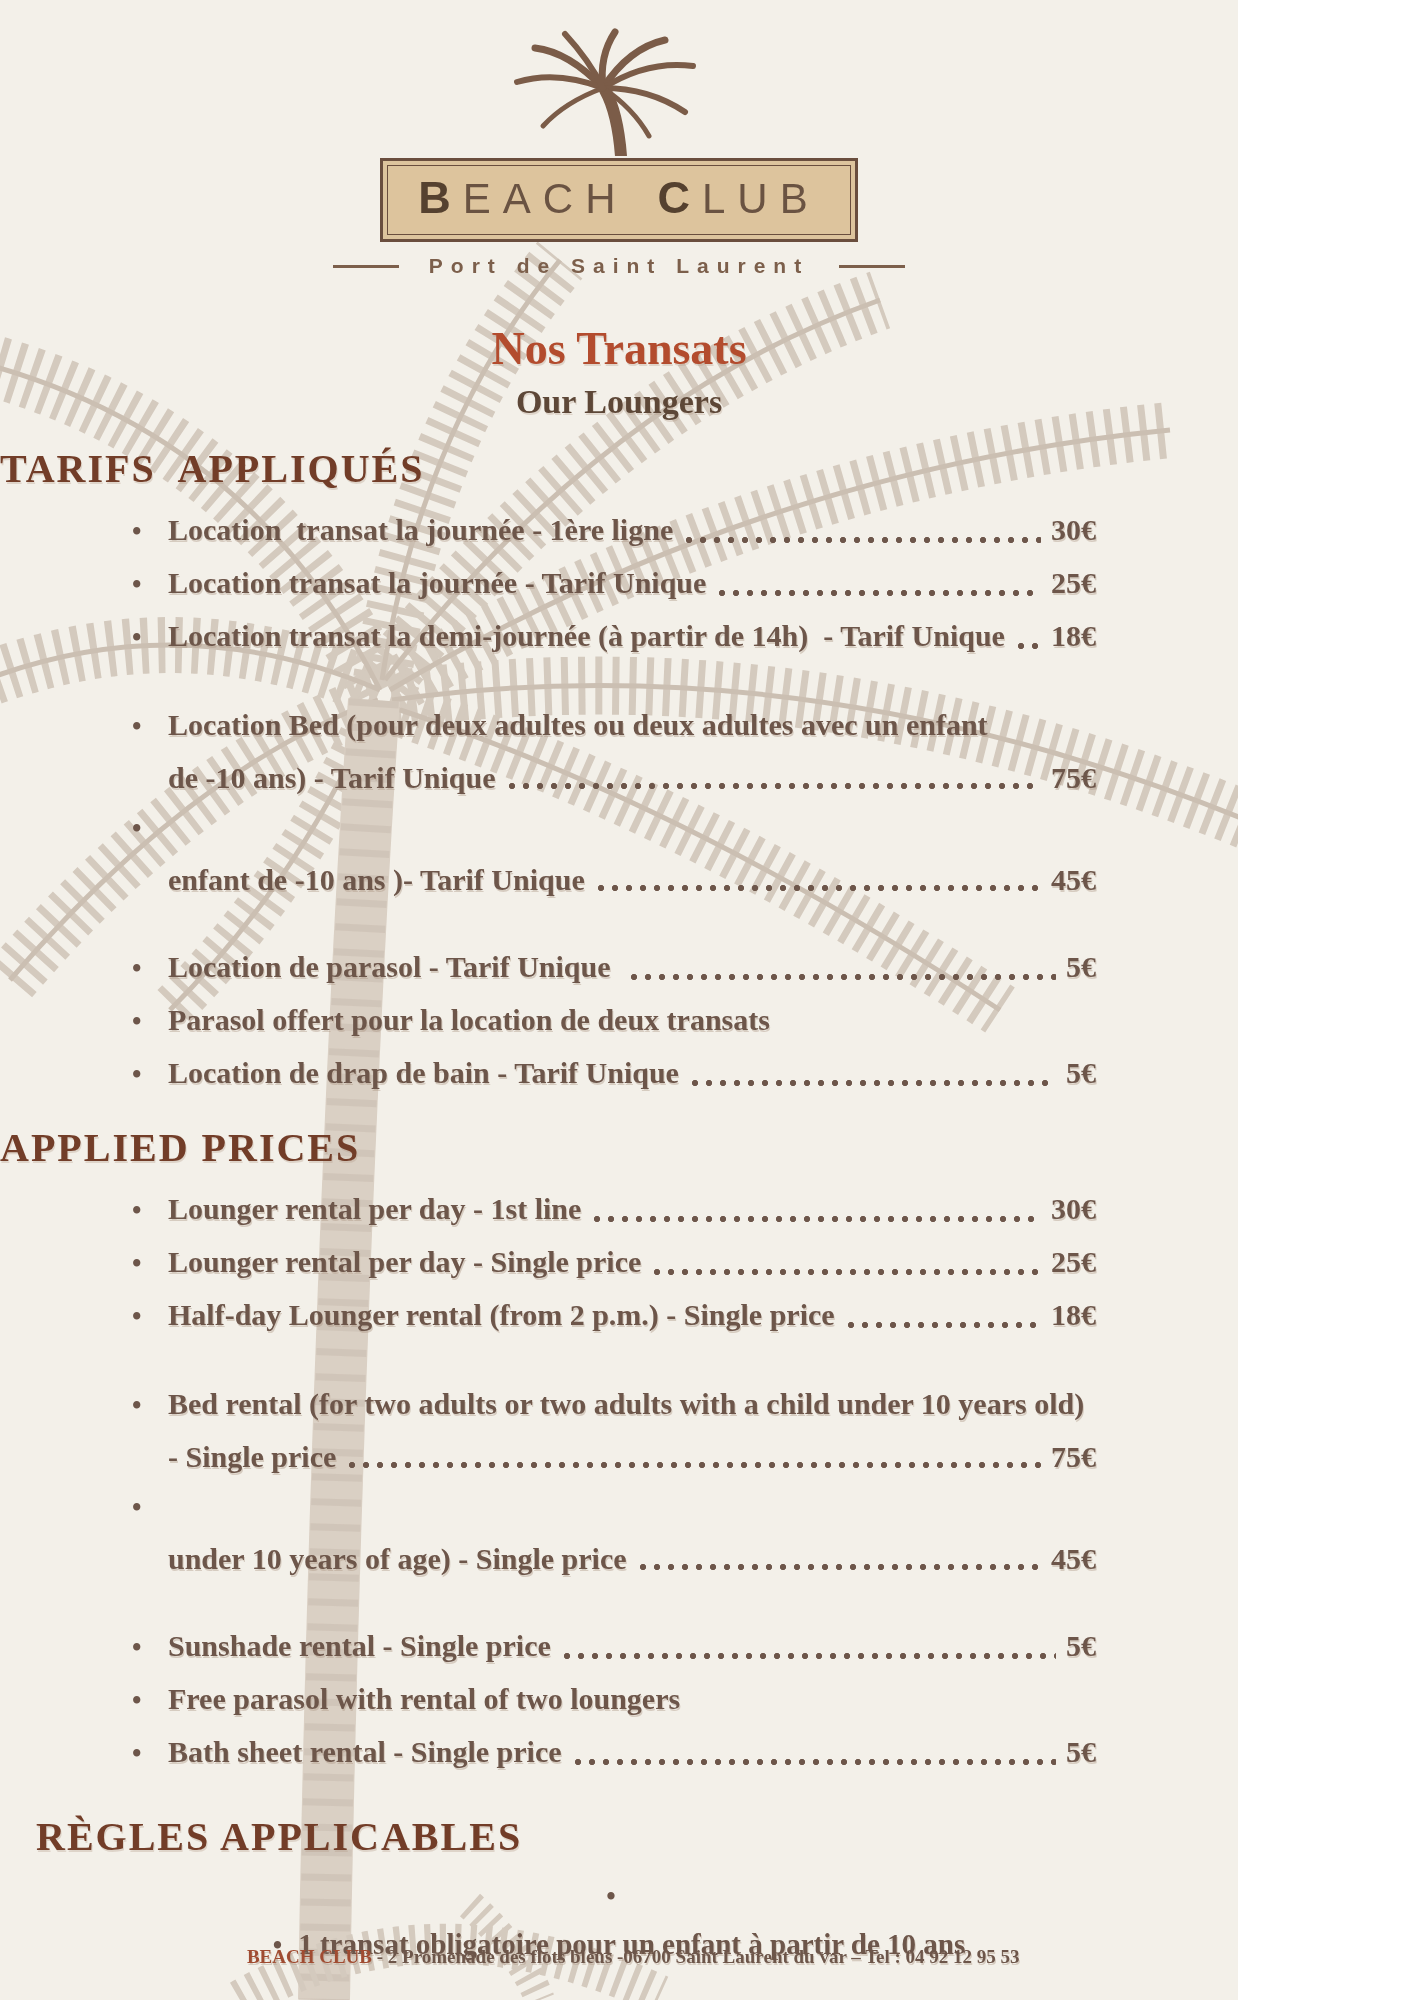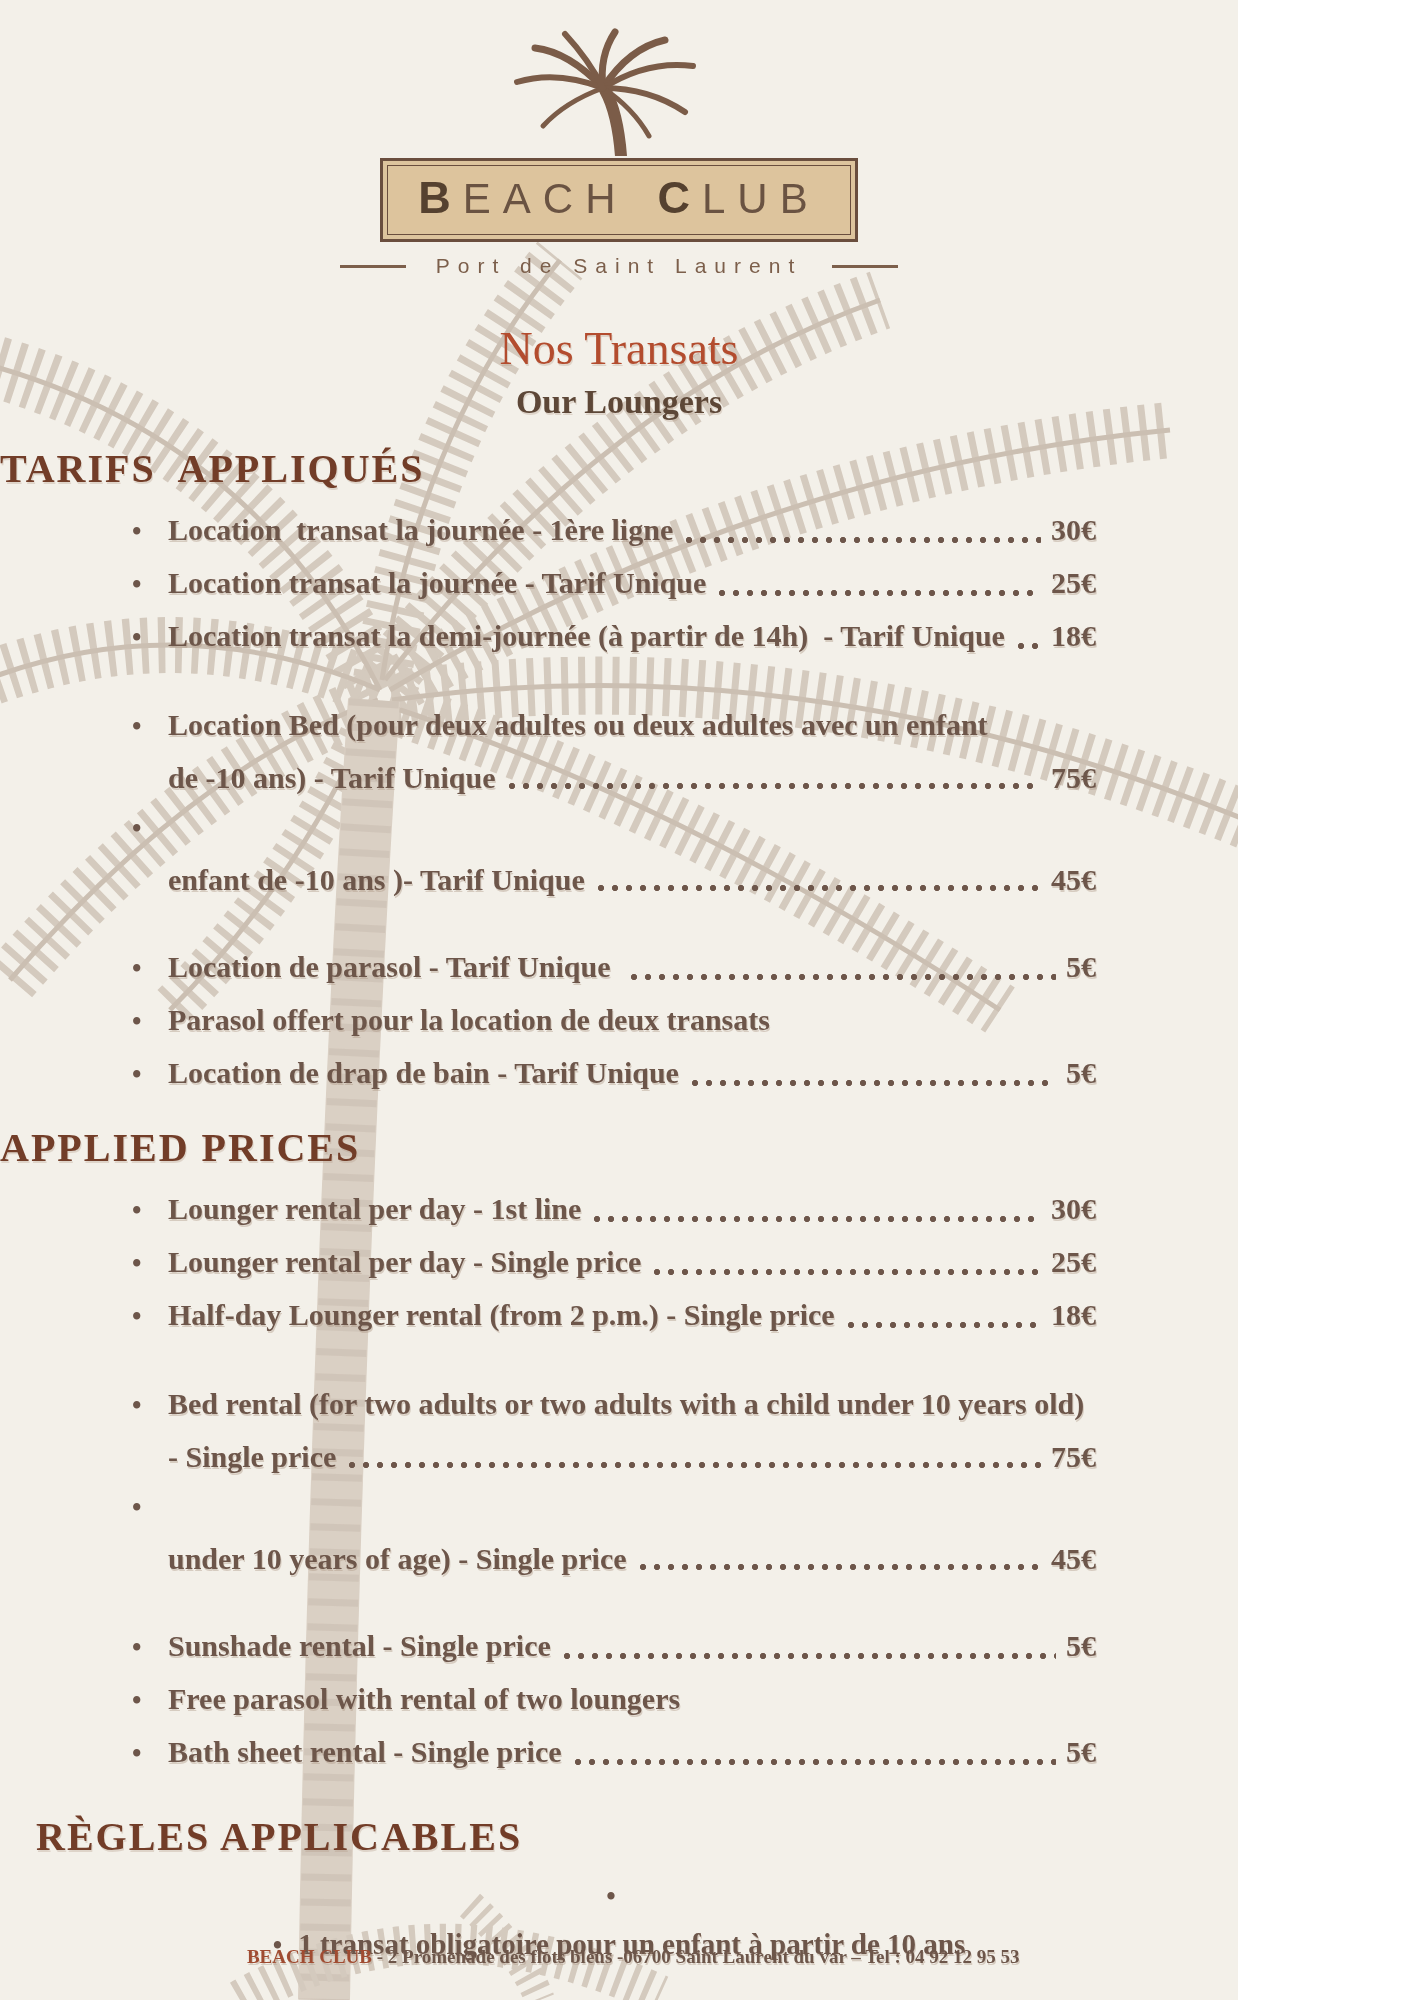--- a/index.html
+++ b/index.html
@@ -21,27 +21,27 @@
   .logo-box-inner{
     border:1px solid #6a4e3e; padding:6px 0 10px;
     font-family:"Liberation Sans",sans-serif; font-weight:300;
     font-size:42px; letter-spacing:12px; color:#6a5342; white-space:nowrap;
   }
   .logo-word{display:inline-block;}
   .logo-word + .logo-word{margin-left:30px;}
   .logo-initial{font-weight:700; color:#55412f; font-size:45px;}
   .tagline{
     margin-top:12px; display:flex; align-items:center; justify-content:center; gap:30px;
-    font-family:"Liberation Sans",sans-serif; font-size:21px; letter-spacing:8px; color:#7c5f4b;
+    font-family:"Liberation Sans",sans-serif; font-size:21px; letter-spacing:8px; color:#7c5f4b;font-weight:bold;
   }
   .tagline .dash{width:66px; height:3px; background:#7c5f4b; flex:none;}
 
   
   .title-fr{
-    margin:44px 0 0; text-align:center; font-size:46px; font-weight:normal;
+    margin:44px 0 0; text-align:center; font-size:46px; font-weight:bold;
     color:#b34c2e; text-shadow:1px 2px 0 rgba(175,150,130,.30);
   }
   .title-en{
     margin:8px 13px 0; text-align:center; font-size:34px; font-weight:bold;
     color:#5d4737; text-shadow:1px 2px 0 rgba(175,150,130,.30);
   }
   .sec-heading{
     margin:24px 0 0; font-size:40px; font-weight:bold;
     letter-spacing:2px; color:#723d28; white-space:pre-wrap;
     text-shadow:1px 2px 0 rgba(175,150,130,.30);

